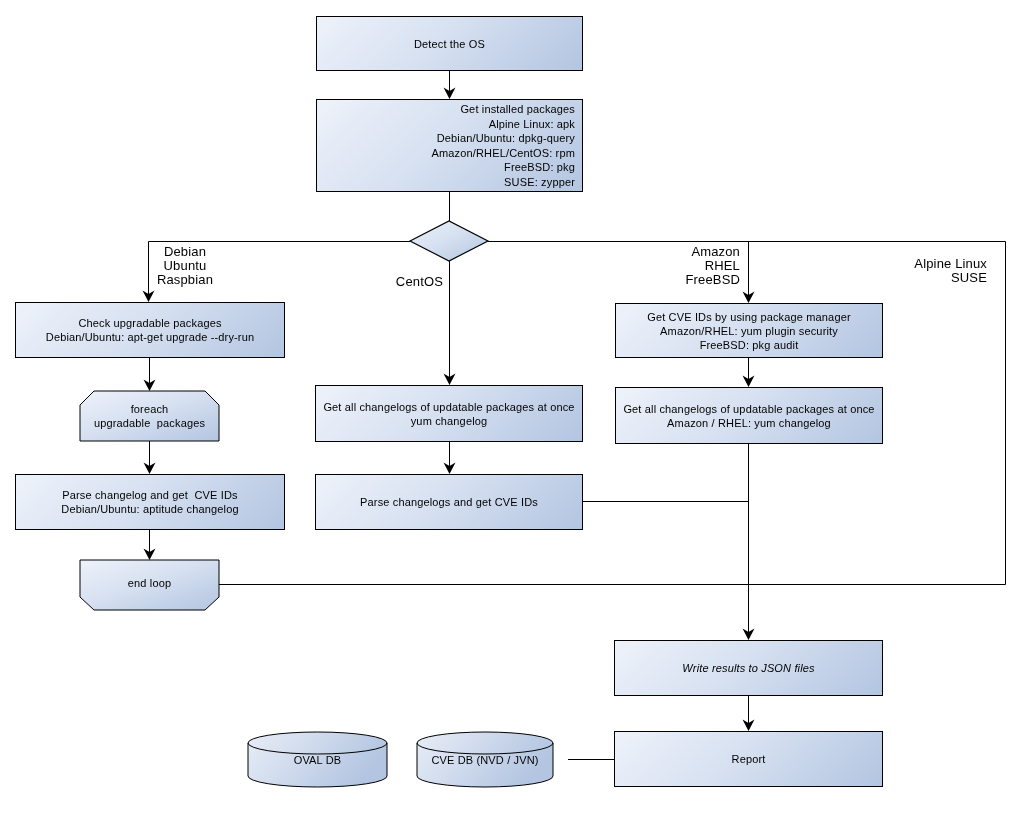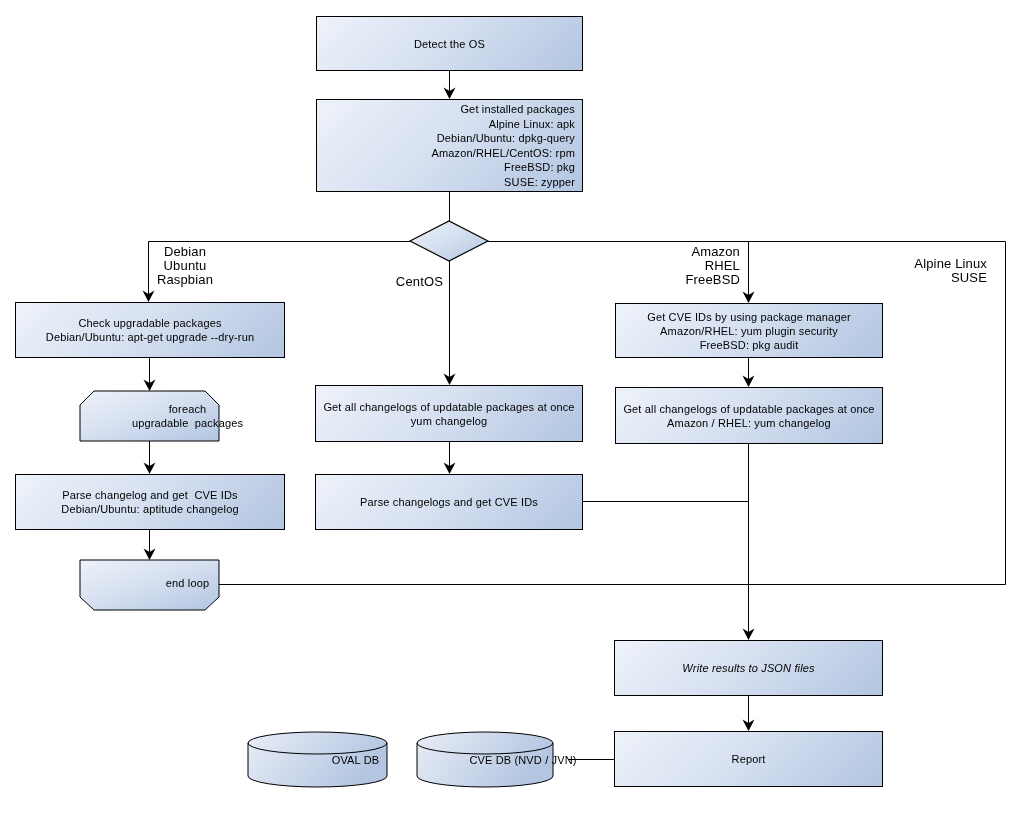--- a/index.html
+++ b/index.html
@@ -14,21 +14,21 @@
     background:linear-gradient(135deg,#eef2fa 0%,#d7e1f1 45%,#b3c5e1 100%);
     border:1px solid #000;
     display:flex;align-items:center;justify-content:center;
     font-size:11px;line-height:14px;letter-spacing:0.15px;text-align:center;
     overflow:visible;
   }
   .lbl{white-space:pre-wrap;}
   .lbl.wide{width:420px;flex-shrink:0;white-space:pre;}
   .overlabel{
     position:absolute;z-index:3;display:flex;align-items:center;justify-content:center;
-    font-size:11px;line-height:14px;letter-spacing:0.15px;text-align:center;white-space:pre-wrap;margin-left:38px;
+    font-size:11px;line-height:14px;letter-spacing:0.15px;text-align:center;white-space:pre-wrap;
   }
   .branch{
     position:absolute;z-index:2;font-size:13px;line-height:14px;letter-spacing:0.15px;
     white-space:pre-wrap;
   }
   .branch.center{text-align:center;}
   .branch.right{text-align:right;}
   
   #n-detect{left:316px;top:16px;width:267px;height:55px;}
   #n-installed{left:316px;top:99px;width:267px;height:93px;justify-content:flex-end;text-align:right;padding-right:7px;line-height:14.5px;}

